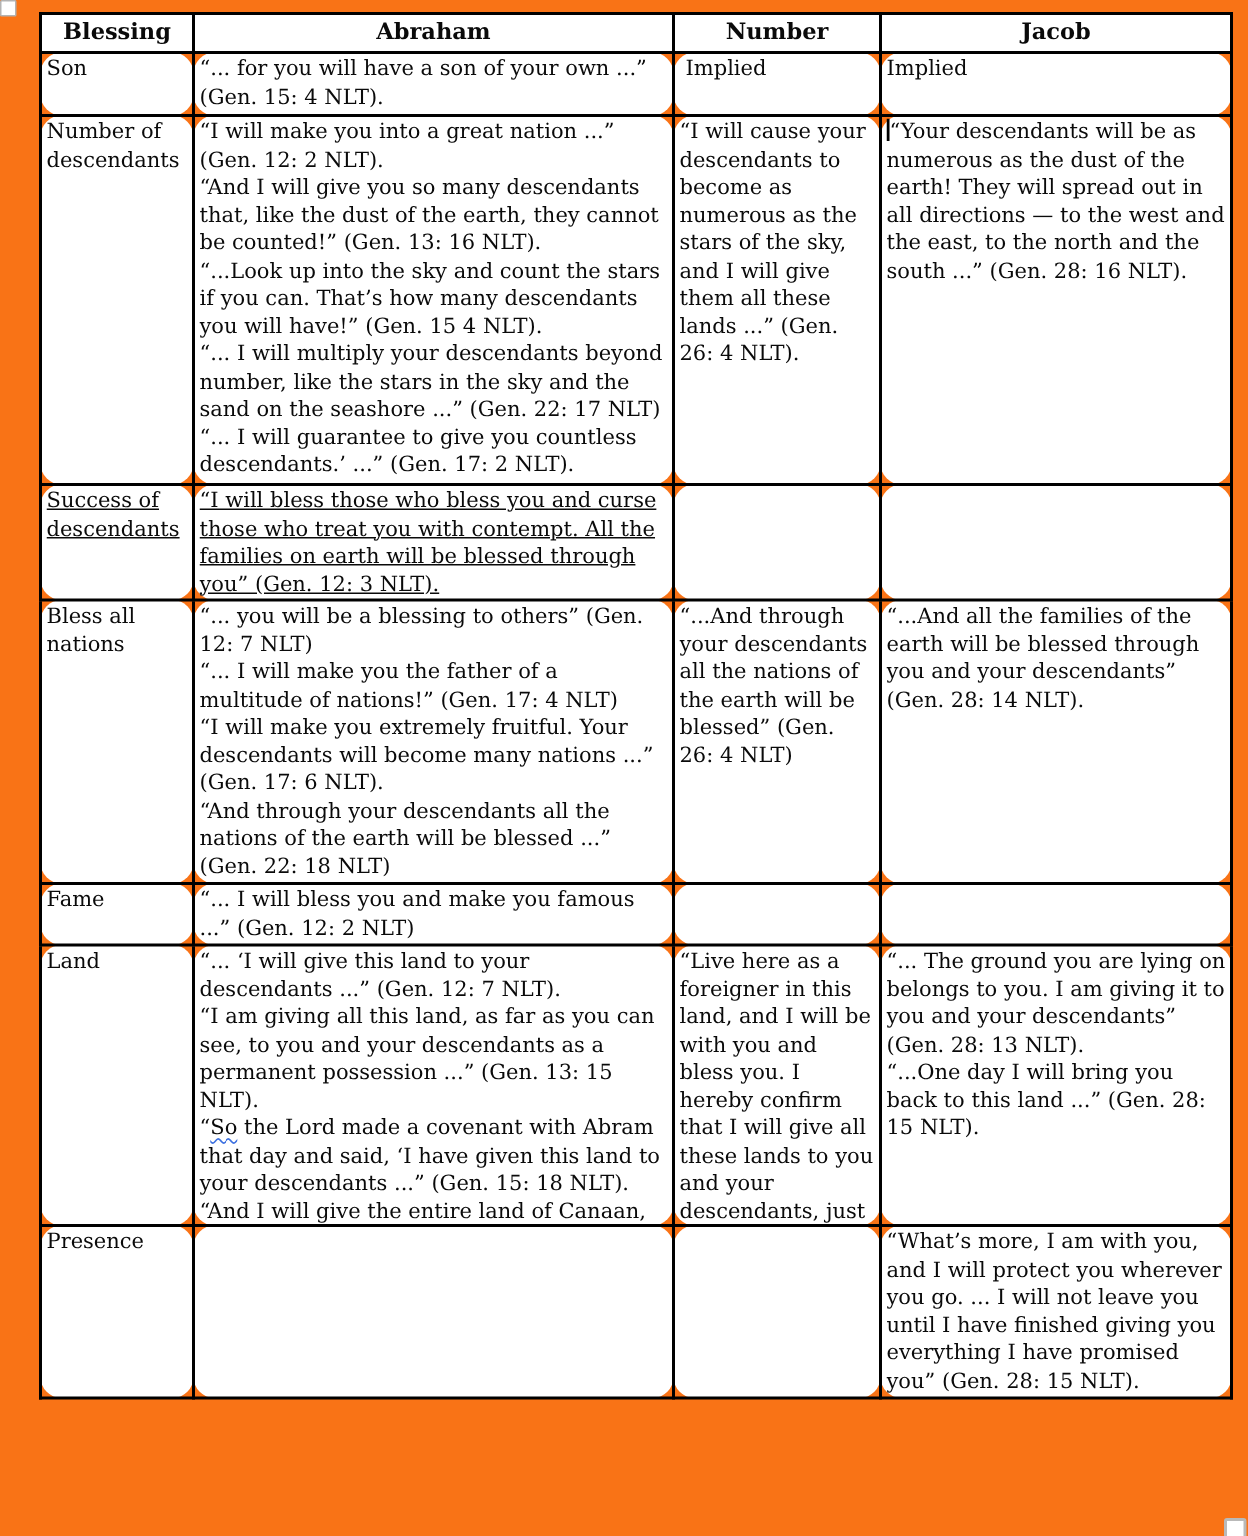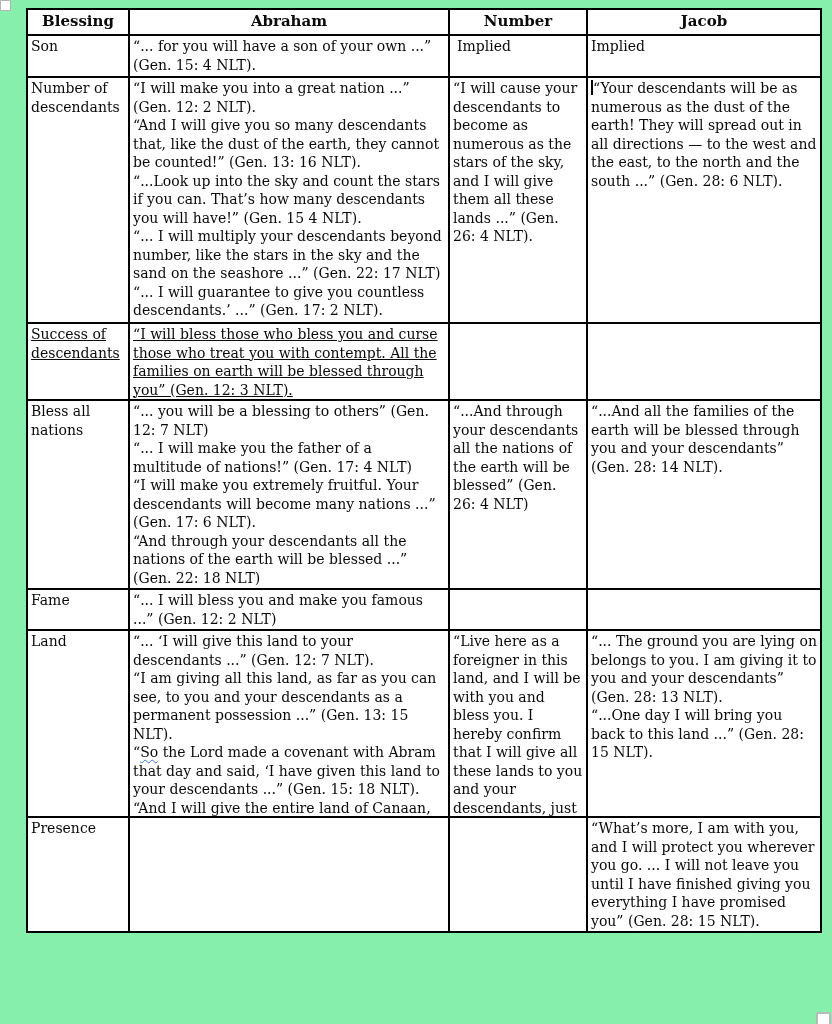--- a/index.html
+++ b/index.html
@@ -1,41 +1,41 @@
 <!DOCTYPE html>
 <html><head>
 <meta charset="utf-8">
 <style>
   html,body{margin:0;padding:0;}
   body{
     width:832px;height:1024px;background:#ffffff;color:#0a0a0a;
     font-family:"DejaVu Serif","Liberation Serif",serif;
   }
-  .page{position:relative;width:832px;height:1024px;overflow:hidden;background:#86efac;}
+  .page{position:relative;width:832px;height:1024px;overflow:hidden;background:#f97316;}
 
   
   .move-handle{
     position:absolute;left:0px;top:0px;width:9px;height:9px;
     border:1.5px solid #b3b3b3;background:#fff;border-radius:1px;
   }
   .resize-handle{
     position:absolute;left:816px;top:1012px;width:11px;height:11px;
     border:2px solid #b9b9b9;background:#fff;border-radius:2px;
   }
 
   table.blessings{
     position:absolute;left:26px;top:8px;width:794px;
     border-collapse:collapse;table-layout:fixed;
   }
   th,td{border:2px solid #000;vertical-align:top;background:#fff;}
   th{
     font-size:15px;font-weight:bold;text-align:center;
     padding:2px 0 3px 0;line-height:19px;
   }
-  td{font-size:14px;line-height:18.5px;padding:1px 3px 0 3px;}
+  td{font-size:14px;line-height:18.5px;padding:1px 3px 0 3px;border-radius:14px;}
   p{margin:0;}
   .cw{overflow:hidden;}
   .r0 td > .cw{height:39px;}
   .r1 td > .cw{height:243px;}
   .r2 td > .cw{height:74px;text-decoration:underline;}
   .r3 td > .cw{height:186px;}
   .r4 td > .cw{height:38px;}
   .r5 td > .cw{height:184px;}
   .r6 td > .cw{height:112px;}
   .indent{padding-left:4px;}
@@ -108,21 +108,21 @@
         <p>“... I will guarantee to give you countless descendants.’ ...” (Gen. 17: 2 NLT).</p>
       </div>
           </td>
       <td>
             <div class="cw">
         <p>“I will cause your descendants to become as numerous as the stars of the sky, and I will give them all these lands ...” (Gen. 26: 4 NLT).</p>
       </div>
           </td>
       <td>
             <div class="cw">
-        <p><span class="caret"></span><span>“Your descendants will be as numerous as the dust of the earth! They will spread out in all directions — to the west and the east, to the north and the south ...” (Gen. 28: 6 NLT).</span></p>
+        <p><span class="caret"></span><span>“Your descendants will be as numerous as the dust of the earth! They will spread out in all directions — to the west and the east, to the north and the south ...” (Gen. 28: 16 NLT).</span></p>
       </div>
           </td>
     </tr>
 
     <tr class="r2">
       <td>
             <div class="cw">
         <p>Success of descendants</p>
       </div>
           </td>

